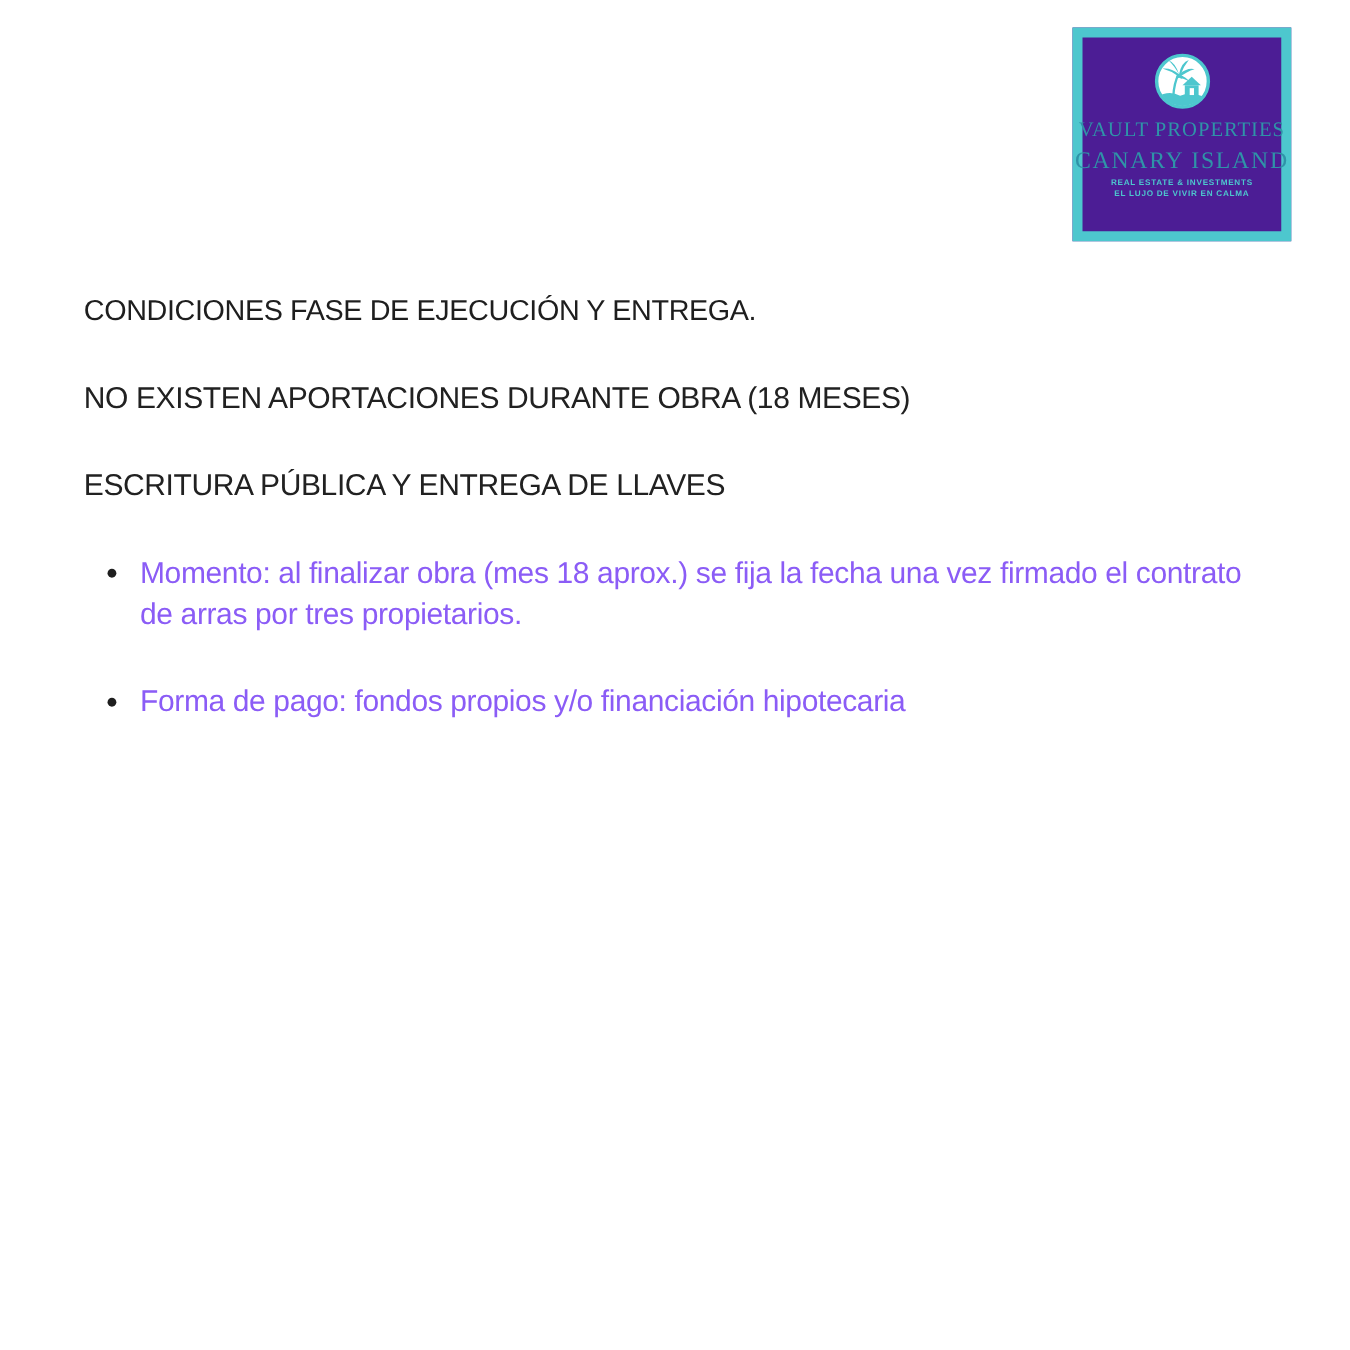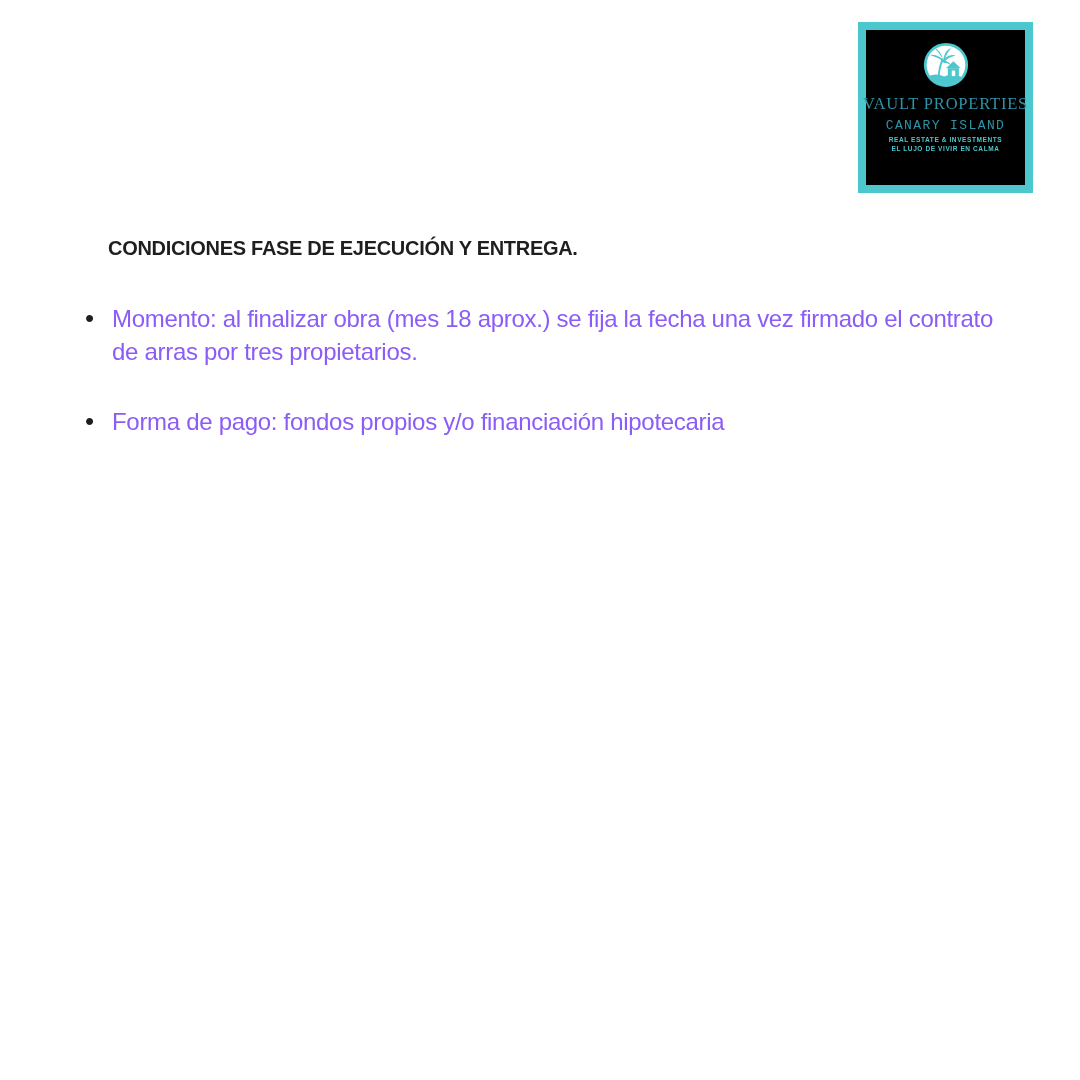--- a/index.html
+++ b/index.html
@@ -15,39 +15,39 @@
   }
 
   
   .logo-frame {
     position: absolute;
     top: 22px;
     left: 858px;
     width: 175px;
     height: 171px;
     border: 8px solid #4dc7ce;
-    background: #000000;
+    background: #4c1d95;
     display: flex;
     flex-direction: column;
     align-items: center;
     padding-top: 12px;
   }
   .logo-icon { width: 46px; height: 46px; display: block; }
   .logo-brand {
     margin-top: 6px;
     font-family: "Liberation Serif", serif;
     font-size: 16.5px;
     letter-spacing: 0.8px;
     color: #2f93a8;
     white-space: nowrap;
   }
   .logo-region {
     margin-top: 4px;
-    font-family: Liberation Mono, monospace;
-    font-size: 13px;
+    font-family: Liberation Serif, serif;
+    font-size: 19px;
     letter-spacing: 1.4px;
     color: #2f93a8;
     white-space: nowrap;
   }
   .logo-tagline {
     margin-top: 3px;
     font-size: 6.5px;
     letter-spacing: 0.6px;
     font-weight: bold;
     color: #4dc7ce;
@@ -56,27 +56,26 @@
   .logo-tagline.second { margin-top: 2px; }
 
   
   .content {
     position: absolute;
     left: 67px;
     top: 232px;
     width: 945px;
   }
   .doc-heading {
-    font-size: 20px;
-    font-weight: bold;
+    font-size: 23px;
+    font-weight: normal;
     letter-spacing: -0.3px;
     line-height: 33px;
     color: #1e1e1e;
     margin-bottom: 37px;
-    margin-left: 41px;
   }
   .doc-subheading {
     font-size: 24px;
     font-weight: normal;
     letter-spacing: -0.3px;
     line-height: 33px;
     color: #212121;
     margin-bottom: 37px;
   }
   .doc-bullets {
@@ -134,20 +133,22 @@
     </g>
   </svg>
   <div class="logo-brand">VAULT PROPERTIES</div>
   <div class="logo-region">CANARY ISLAND</div>
   <div class="logo-tagline">REAL ESTATE &amp; INVESTMENTS</div>
   <div class="logo-tagline second">EL LUJO DE VIVIR EN CALMA</div>
 </div>
 
 <main class="content">
   <h1 class="doc-heading">CONDICIONES FASE DE EJECUCIÓN Y ENTREGA.</h1>
+  <p class="doc-subheading">NO EXISTEN APORTACIONES DURANTE OBRA (18 MESES)</p>
+  <p class="doc-subheading">ESCRITURA PÚBLICA Y ENTREGA DE LLAVES</p>
   <ul class="doc-bullets">
     <li>
       <span>Momento: al finalizar obra (mes 18 aprox.) se fija la fecha una vez firmado el contrato de arras por tres propietarios.</span>
     </li>
     <li>
       <span>Forma de pago: fondos propios y/o financiación hipotecaria</span>
     </li>
   </ul>
 </main>
 

